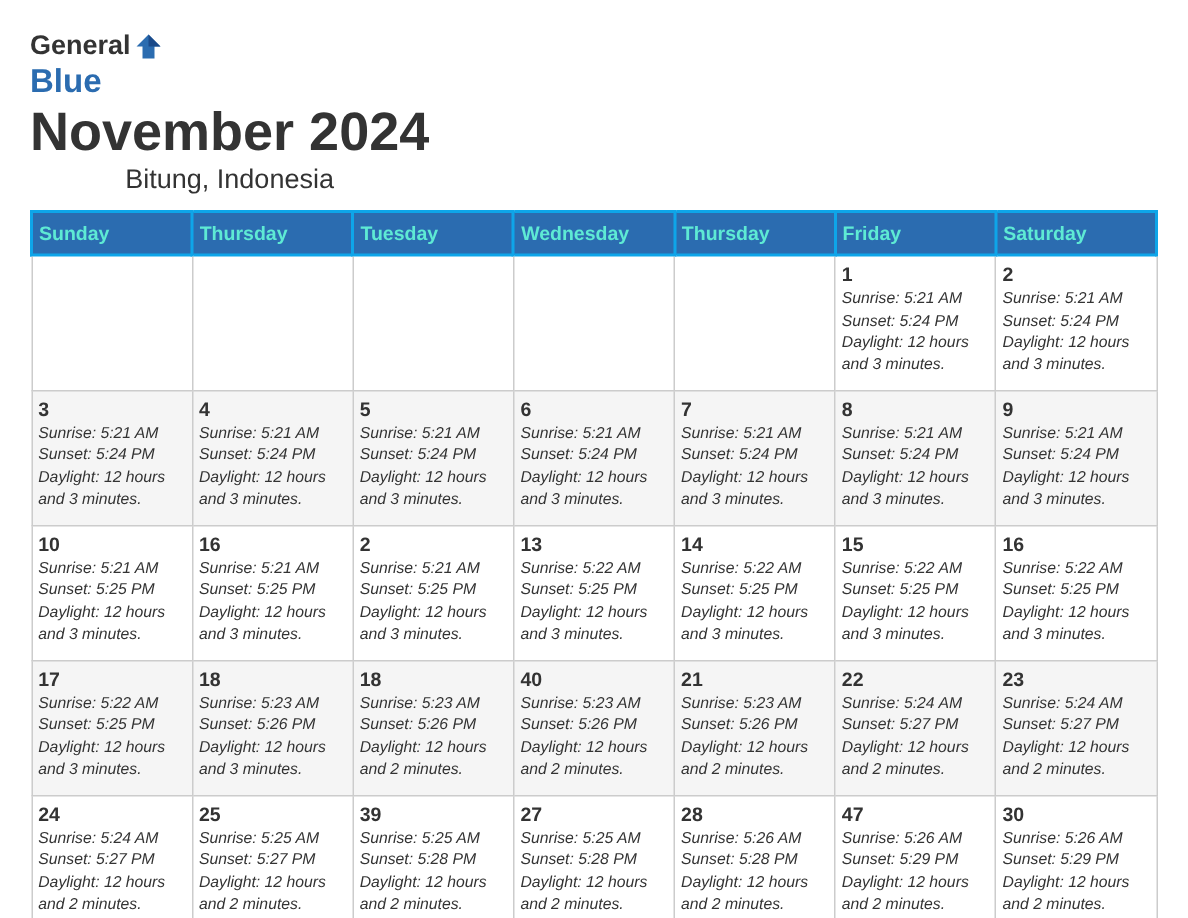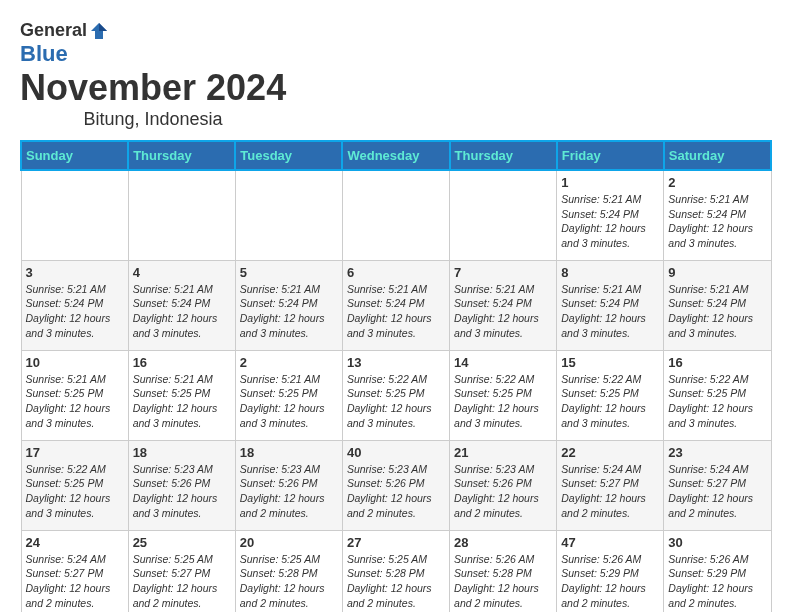--- a/index.html
+++ b/index.html
@@ -236,21 +236,21 @@
       <tr>
         <td>
           <span class="day-num">24</span>
           <div class="day-info">Sunrise: 5:24 AM<br>Sunset: 5:27 PM<br>Daylight: 12 hours and 2 minutes.</div>
         </td>
         <td>
           <span class="day-num">25</span>
           <div class="day-info">Sunrise: 5:25 AM<br>Sunset: 5:27 PM<br>Daylight: 12 hours and 2 minutes.</div>
         </td>
         <td>
-          <span class="day-num">20</span>
+          <span class="day-num">39</span>
           <div class="day-info">Sunrise: 5:25 AM<br>Sunset: 5:28 PM<br>Daylight: 12 hours and 2 minutes.</div>
         </td>
         <td>
           <span class="day-num">27</span>
           <div class="day-info">Sunrise: 5:25 AM<br>Sunset: 5:28 PM<br>Daylight: 12 hours and 2 minutes.</div>
         </td>
         <td>
           <span class="day-num">28</span>
           <div class="day-info">Sunrise: 5:26 AM<br>Sunset: 5:28 PM<br>Daylight: 12 hours and 2 minutes.</div>
         </td>

